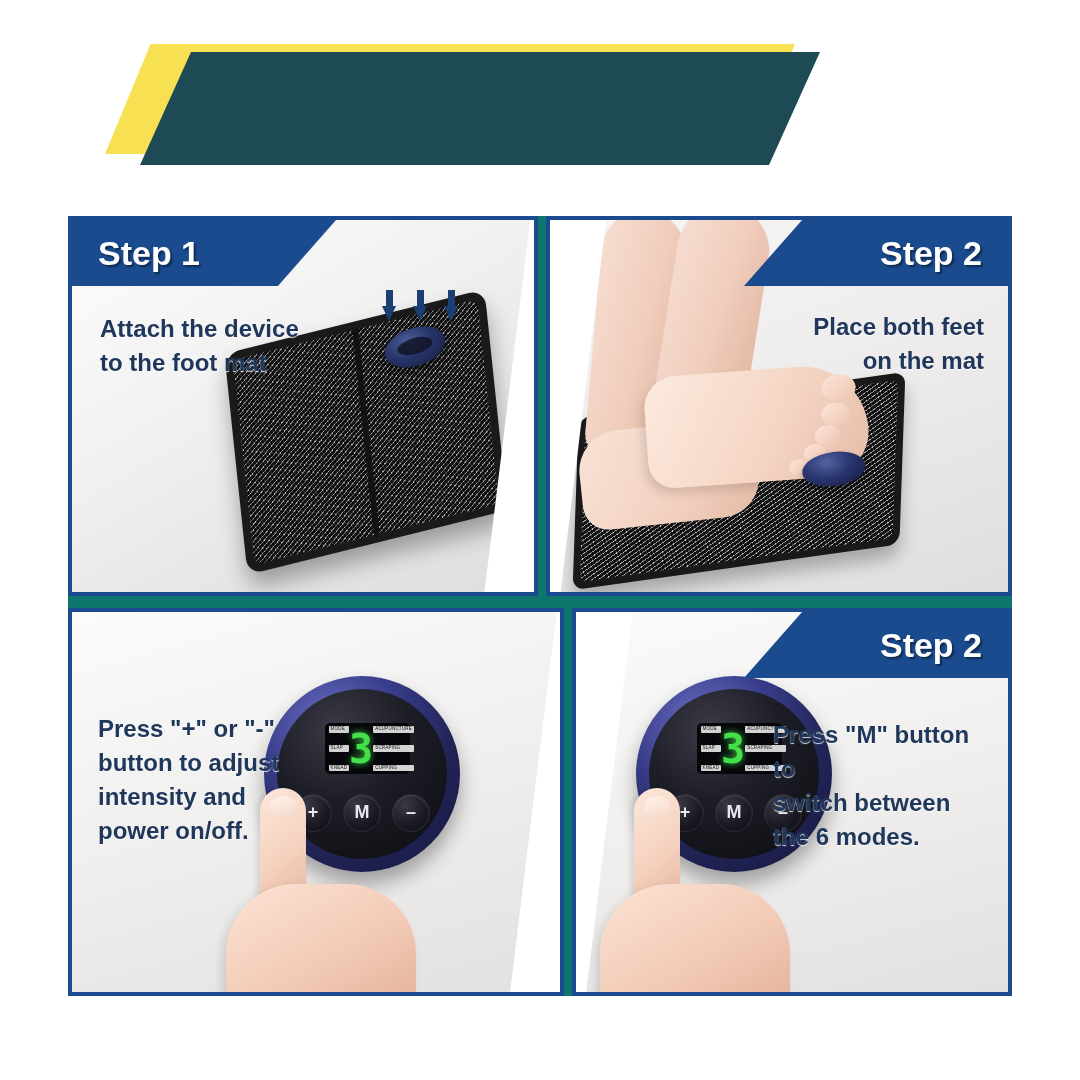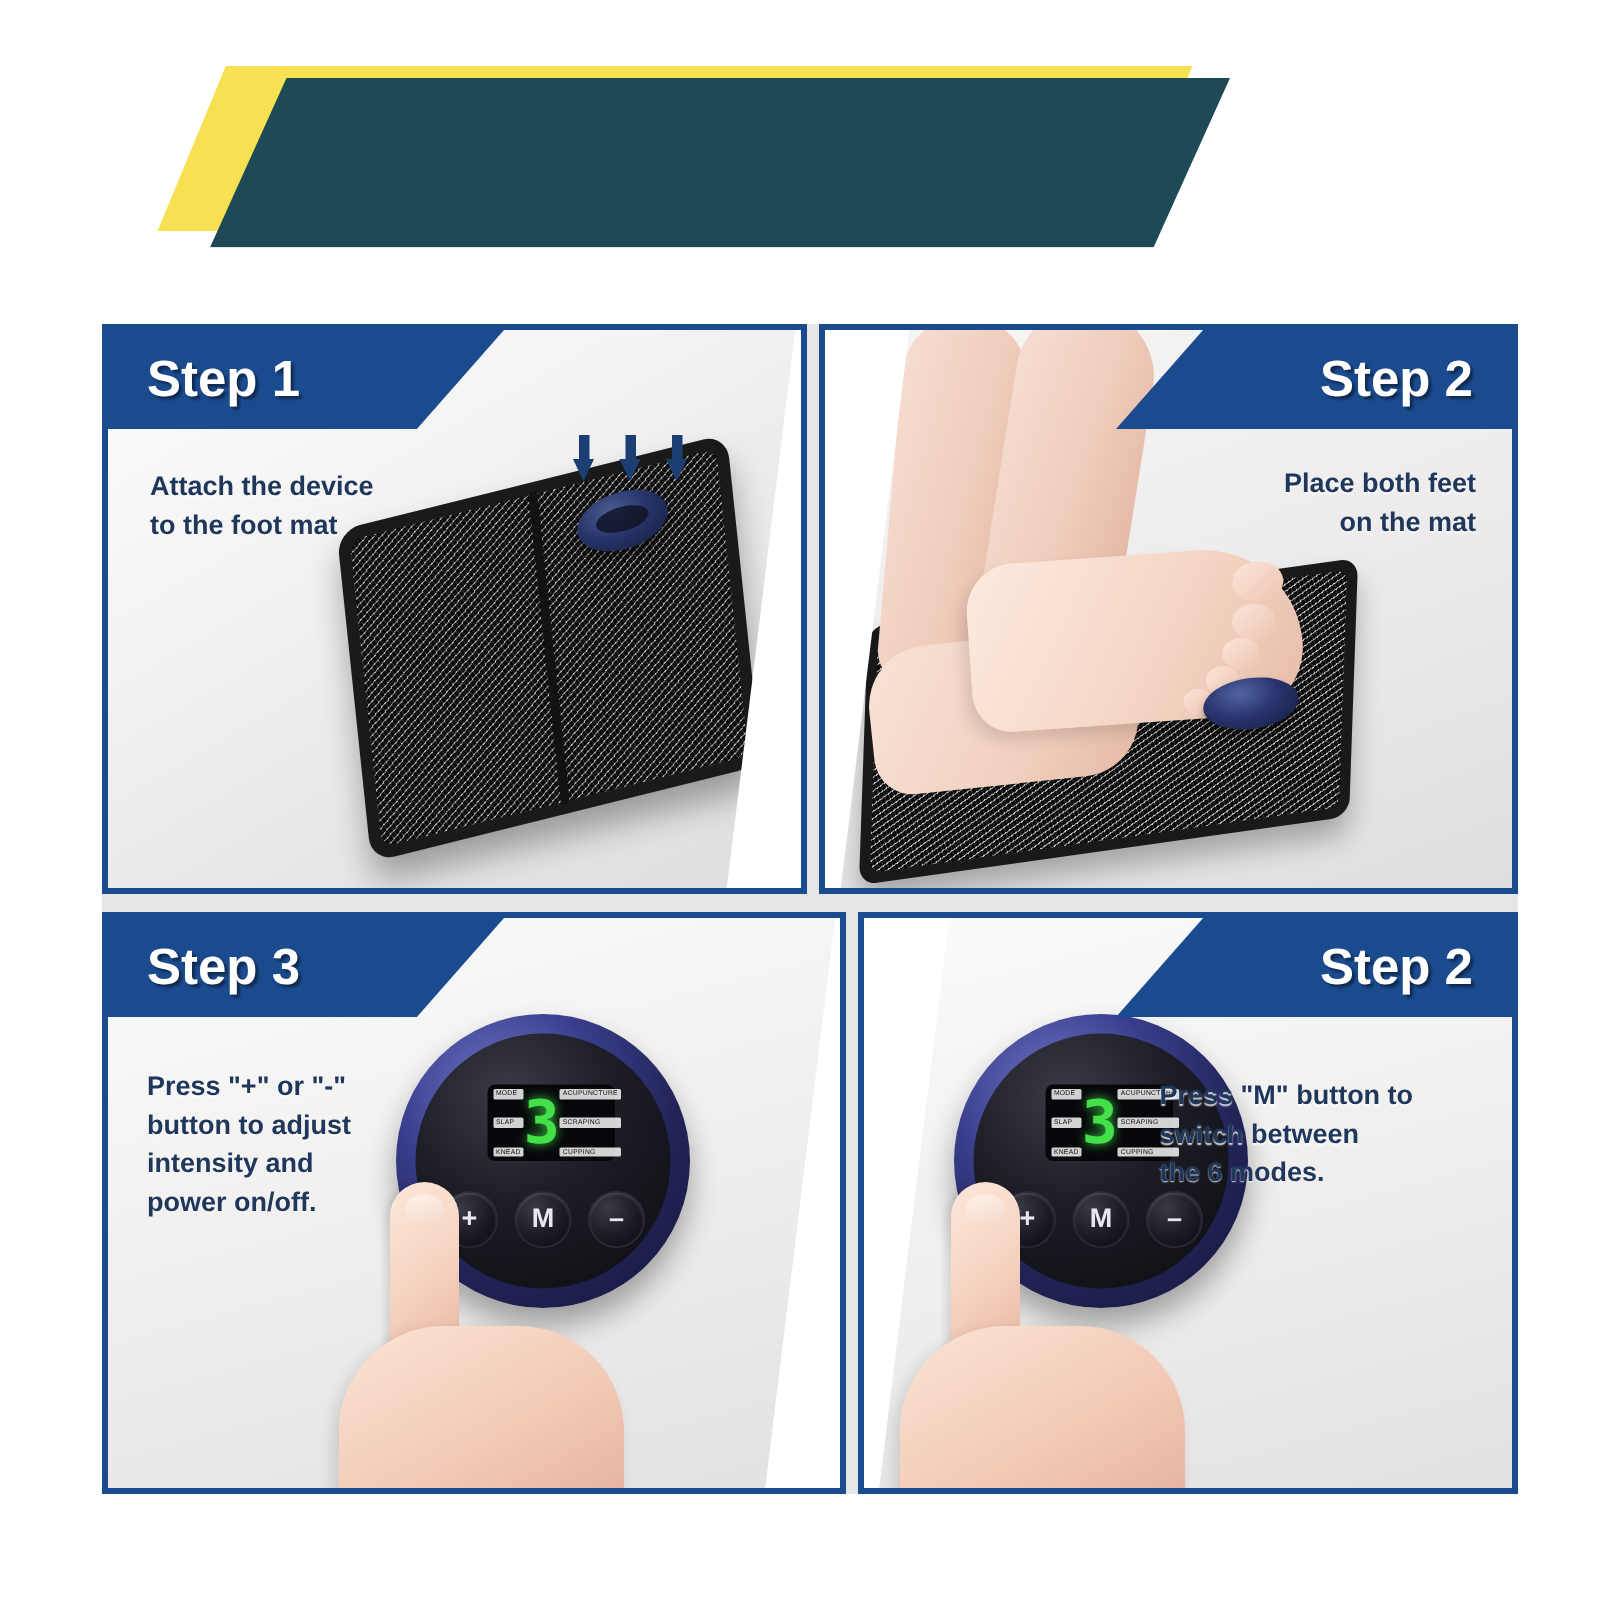--- a/index.html
+++ b/index.html
@@ -41,21 +41,21 @@
     letter-spacing:1.2px;
     text-align:center;
     white-space:nowrap;
   }
 
   
   .steps-grid{
     position:absolute;
     left:68px;top:216px;
     width:944px;height:780px;
-    background:#e5e5e5;
+    background:#0f766e;
   }
   .panel{
     position:absolute;
     overflow:hidden;
     background:#efefef;
     border:4px solid #1b4b8f;
     box-sizing:border-box;
   }
   .p1{left:0px;  top:0px;   width:470px;height:380px;}
   .p2{left:478px;top:0px;   width:466px;height:380px;}
@@ -104,21 +104,21 @@
     right:0;width:238px;
     justify-content:flex-end;padding-right:26px;
     clip-path:polygon(22% 0, 100% 0, 100% 100%, 0 100%);
   }
 
   
   .caption{
     position:absolute;
     z-index:9;
     color:#20375c;
-    font-size:18px;
+    font-size:24px;
     font-weight:bold;
     line-height:1.42;
     white-space:pre-line;
     text-shadow:0 1px 1px rgba(255,255,255,0.85);
   }
   .cap-1{left:28px;top:92px;width:210px;}
   .cap-2{right:24px;top:90px;width:200px;text-align:right;}
   .cap-3{left:26px;top:100px;width:215px;}
   .cap-4{right:20px;top:106px;width:215px;text-align:left;}
 
@@ -364,21 +364,20 @@
       </div>
 
       <div class="hand h3" style="background:none;">
         <span class="finger" style="left:0;top:0;">
           <span class="nail"></span>
         </span>
         <span class="palm" style="left:-34px;top:96px;"></span>
       </div>
     </div>
 
-    <div class="step-tag left">Step 3</div>
     <div class="caption cap-3">Press "+" or "-"
 button to adjust
 intensity and
 power on/off.</div>
     <div class="slant-r"></div>
   </div>
 
   <div class="panel p4">
     <div class="photo"></div>
 

